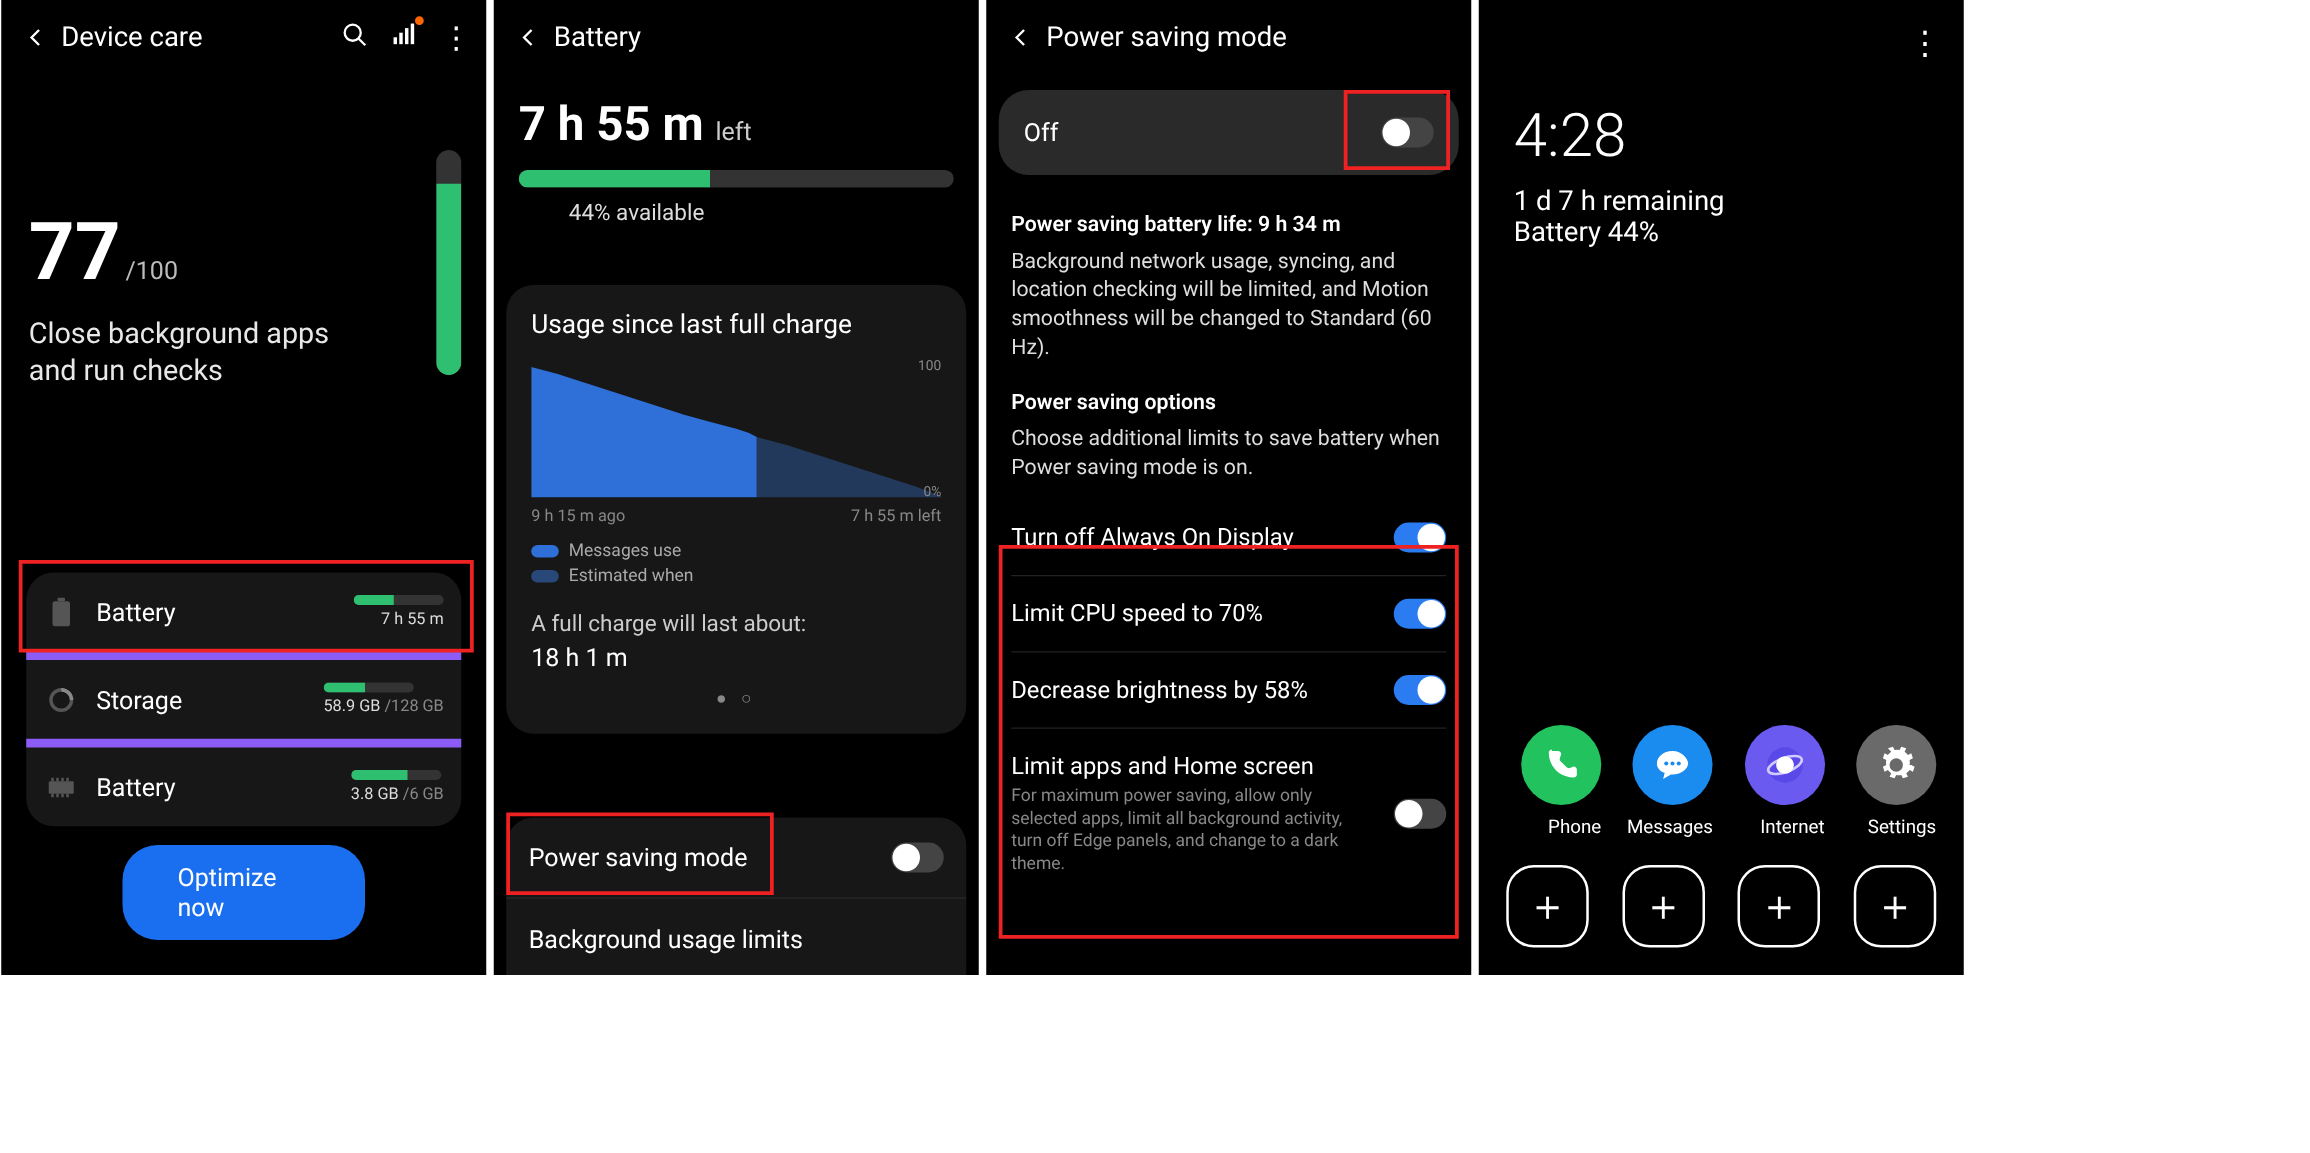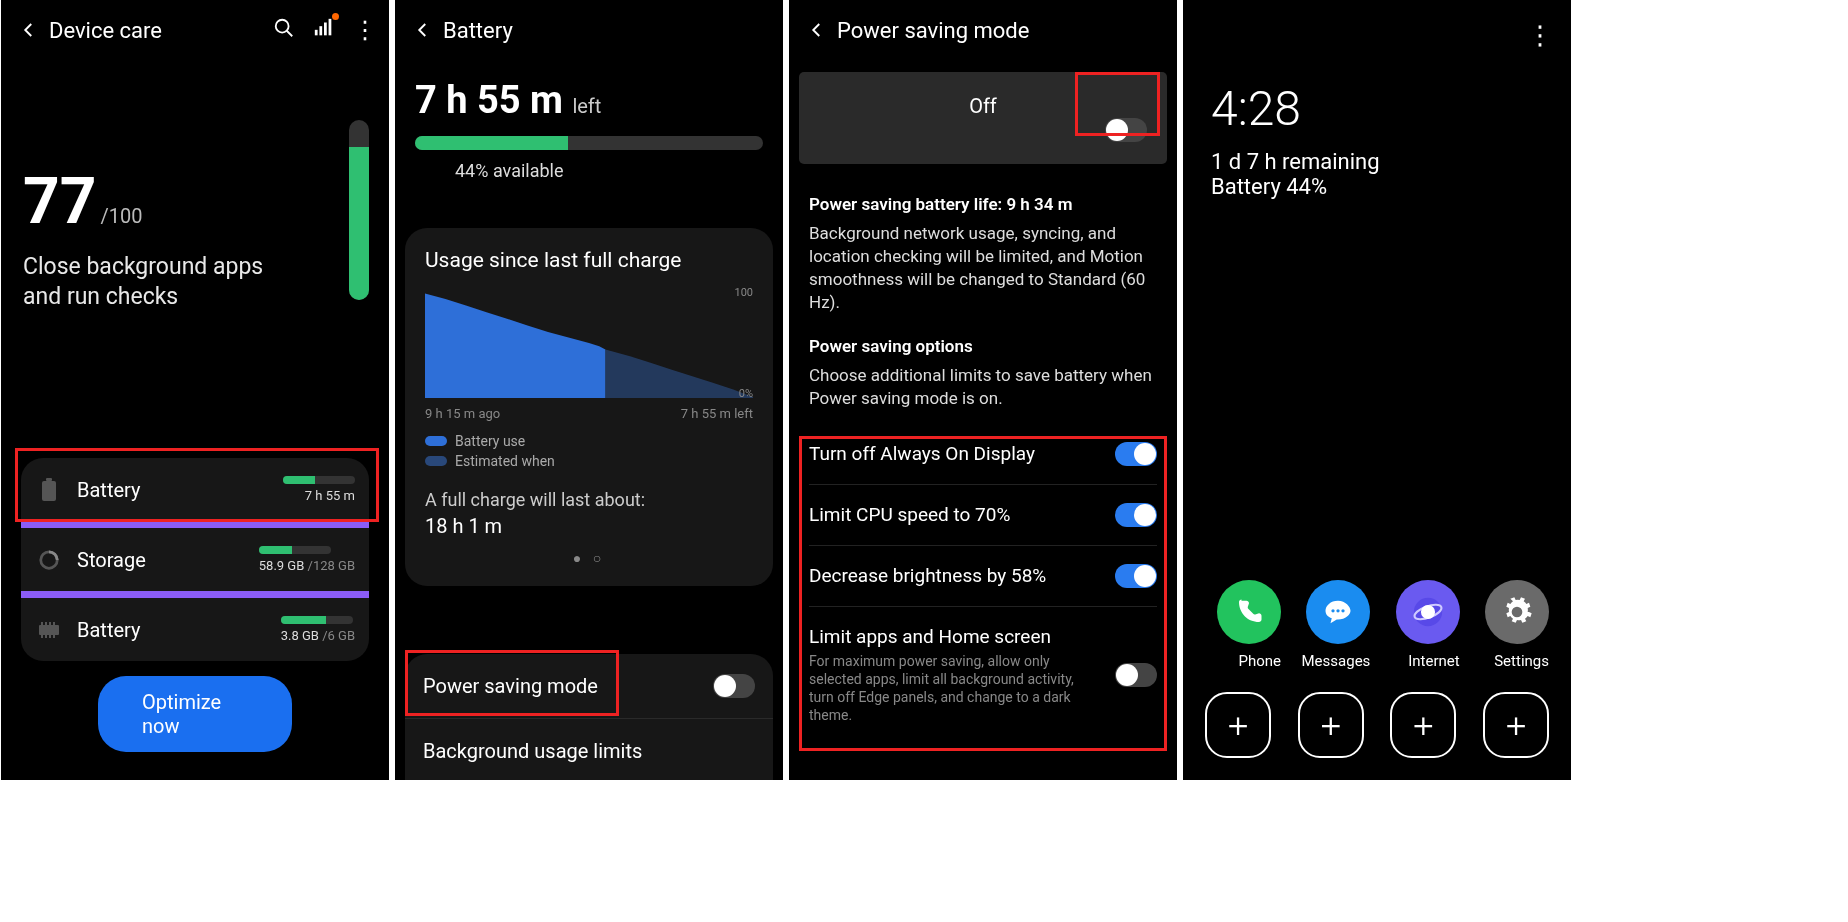--- a/index.html
+++ b/index.html
@@ -48,21 +48,21 @@
   .ylab{position:absolute;right:0;font-size:11px;color:#888;}
   .cleg{display:flex;align-items:center;gap:8px;font-size:14px;color:#aaa;}
   .cleg .sw{width:22px;height:10px;border-radius:5px;}
   .crange{display:flex;justify-content:space-between;font-size:13px;color:#888;margin-top:6px;}
   .estim{font-size:18px;color:#ccc;margin-top:20px;}
   .estimv{font-size:20px;margin-top:4px;}
   .pager{text-align:center;color:#888;font-size:14px;letter-spacing:4px;margin-top:12px;}
   .botlist{position:absolute;left:10px;right:10px;bottom:0;top:654px;background:#171717;border-radius:22px 22px 0 0;}
   .brow{display:flex;align-items:center;padding:20px 18px;font-size:20px;border-bottom:1px solid #2a2a2a;}
   
-  .s3 .topcard{background:#2a2a2a;border-radius:5px;margin:12px 10px;display:flex;align-items:center;padding:22px 20px;flex-direction:column;}
+  .s3 .topcard{background:#2a2a2a;border-radius:24px;margin:12px 10px;display:flex;align-items:center;padding:22px 20px;}
   .s3 .off{font-size:20px;}
   .s3 section{padding:8px 20px;}
   .s3 .stitle{font-size:17px;font-weight:600;margin:10px 0 8px;}
   .s3 .sdesc{font-size:17px;color:#ddd;line-height:1.35;}
   .s3 .orow{display:flex;align-items:center;padding:18px 0;border-top:1px solid #222;}
   .s3 .orow:first-of-type{border-top:none;}
   .s3 .orow .olbl{font-size:19px;}
   .s3 .orow .osub{font-size:14px;color:#888;line-height:1.3;margin-top:4px;max-width:280px;}
   .s3 .orow .toggle{margin-left:auto;}
   
@@ -205,21 +205,21 @@
         <path d="M176 56 L200 62 L220 68 L240 74 L260 80 L280 86 L300 92 L320 99 L320 100 L176 100 Z" fill="#29487a" opacity="0.7"></path>
       </svg>
     </div>
     <div class="crange">
           <span>9 h 15 m ago</span>
           <span>7 h 55 m left</span>
         </div>
     <div style="margin-top:12px;">
       <div class="cleg">
             <div class="sw" style="background:#2e6fd8"></div>
-            <span>Battery use</span>
+            <span>Messages use</span>
           </div>
       <div class="cleg" style="margin-top:4px;">
             <div class="sw" style="background:#29487a"></div>
             <span>Estimated when</span>
           </div>
     </div>
     <div class="estim">A full charge will last about:</div>
     <div class="estimv">18 h 1 m</div>
     <div class="pager">● ○</div>
   </div>

